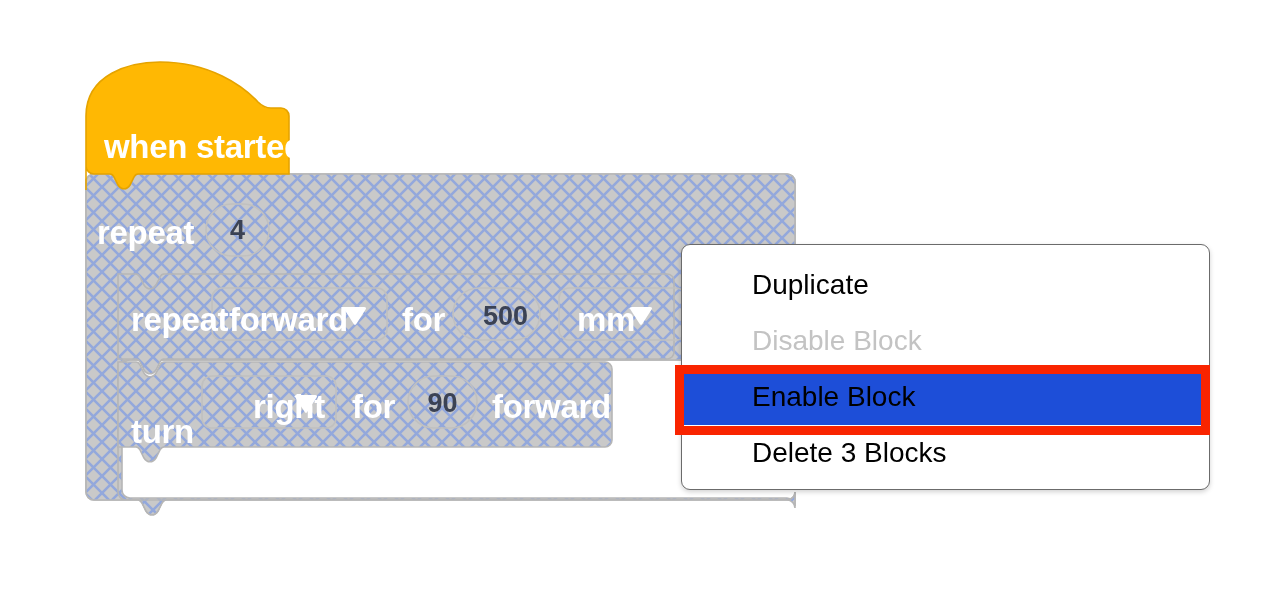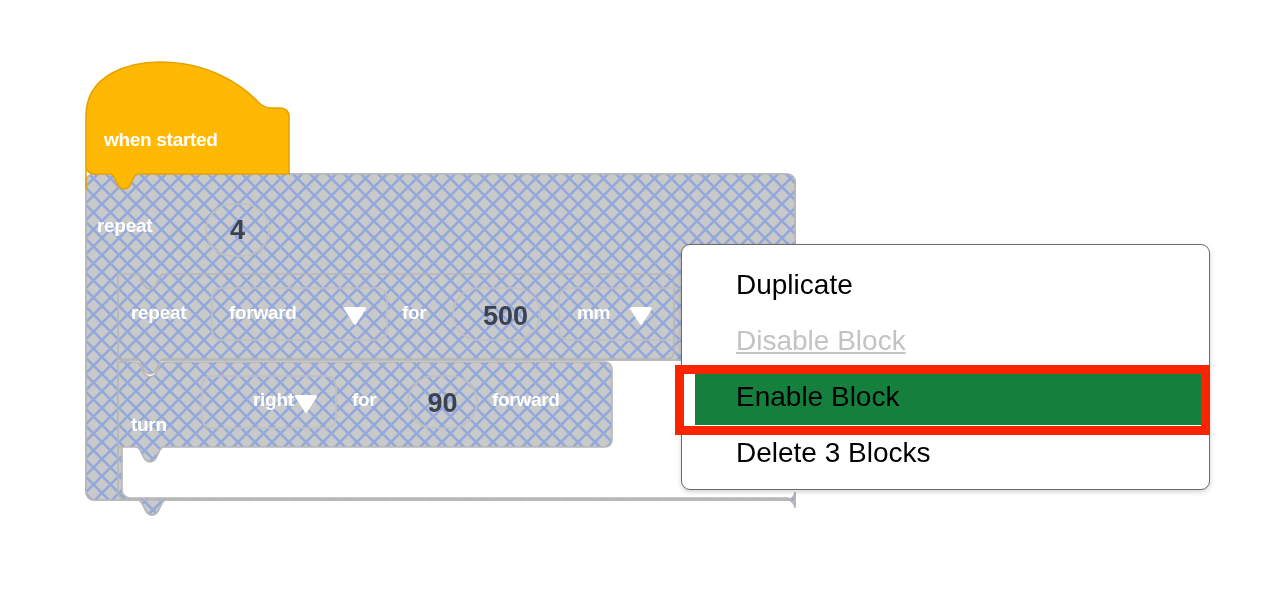--- a/index.html
+++ b/index.html
@@ -30,21 +30,21 @@
     top: 0;
     width: 1264px;
     height: 594px;
   }
 
   
   .blk-label {
     position: absolute;
     color: #ffffff;
     font-family: "Liberation Sans", sans-serif;
-    font-size: 19px;
+    font-size: 33px;
     font-weight: bold;
     letter-spacing: -0.3px;
     white-space: nowrap;
     line-height: 1;
     user-select: none;
   }
 
   .num-val {
     position: absolute;
     color: #3b4254;
@@ -66,35 +66,35 @@
     height: 246px;
     background: #ffffff;
     border: 1px solid #6b6b6b;
     border-radius: 9px;
     box-sizing: border-box;
     box-shadow: 0 2px 5px rgba(0,0,0,0.18);
     overflow: hidden;
   }
   .menu-item {
     position: absolute;
-    left: 13px;
+    left: 0;
     width: 100%;
     height: 56px;
     display: flex;
     align-items: center;
-    padding-left: 41px;
+    padding-left: 70px;
     box-sizing: border-box;
     font-family: "Liberation Sans", sans-serif;
     font-size: 28px;
     color: #000000;
     white-space: nowrap;
     user-select: none;
   }
   .menu-item.disabled { color: #c3c3c3; }
-  .menu-item.selected { background: #15803d; }
+  .menu-item.selected { background: #1d4ed8; }
 
   
   #annotation-box {
     position: absolute;
     left: 675px;
     top: 365px;
     width: 535px;
     height: 70px;
     border: 9px solid #f92400;
     box-sizing: border-box;
@@ -259,20 +259,20 @@
   <div class="blk-label" style="left:131px; top:390px;margin-top:25px;">turn</div>
   <div class="blk-label" style="left:219px; top:390px;margin-left:34px;">right</div>
   <div class="blk-label" style="left:352px; top:390px;">for</div>
   <div class="num-val" style="left:408px; top:390px; width:69px;">90</div>
   <div class="blk-label" style="left:492px; top:390px;">forward</div>
 
   <div class="blk-label" style="left:104px; top:130px;">when started</div>
 
   <div id="context-menu">
     <div class="menu-item" style="top:12px;">Duplicate</div>
-    <div class="menu-item disabled" style="top:68px;text-decoration:underline;">Disable Block</div>
+    <div class="menu-item disabled" style="top:68px;">Disable Block</div>
     <div class="menu-item selected" style="top:124px;">Enable Block</div>
     <div class="menu-item" style="top:180px;text-align:right;">Delete 3 Blocks</div>
   </div>
 
   <div id="annotation-box"></div>
 
 </div>
 
 </body></html>

